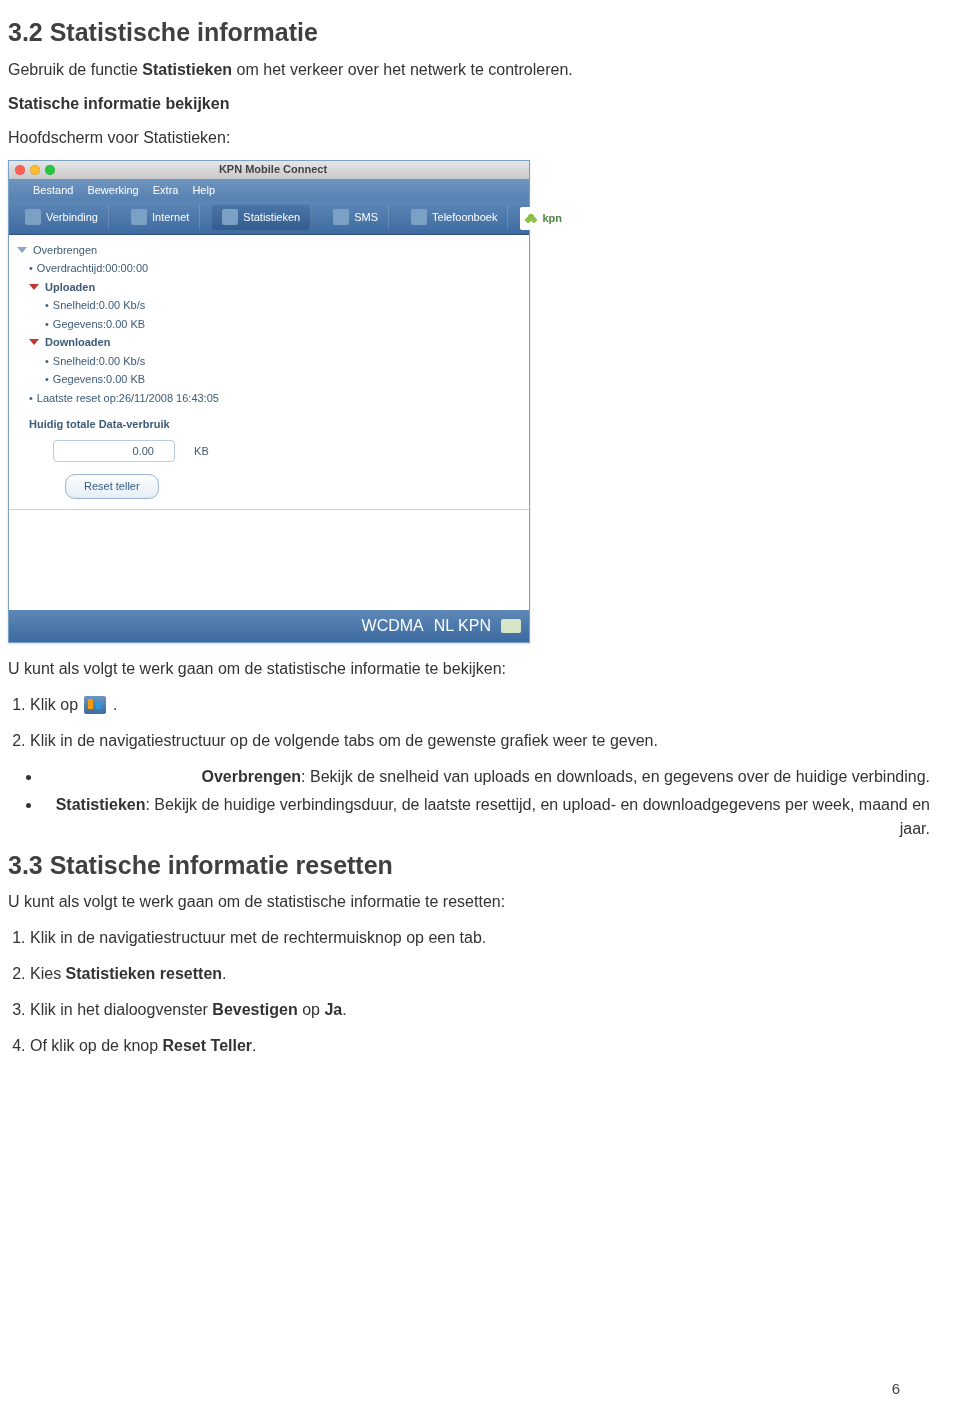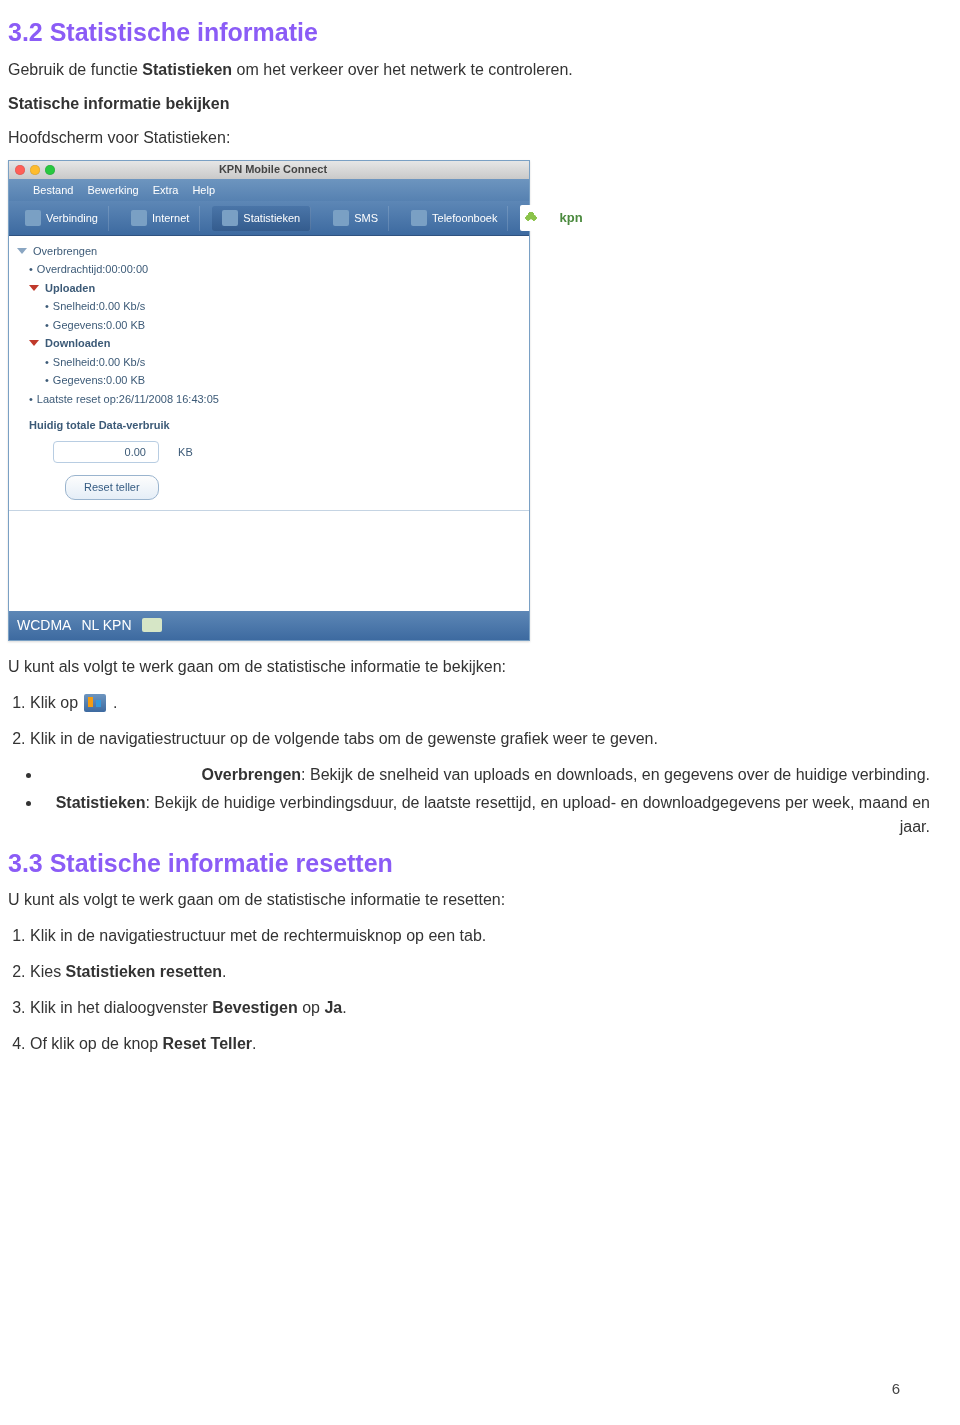--- a/index.html
+++ b/index.html
@@ -6,21 +6,21 @@
     font-family: "Segoe UI", Arial, sans-serif;
     font-size: 16px;
     color: #333;
     margin: 0;
     padding: 8px 30px 30px 8px;
     width: 960px;
     box-sizing: border-box;
     line-height: 1.5;
   }
   h2 {
-    color: #8b5cf6;
+    color: #404040;
     font-size: 25px;
     font-weight: 600;
     margin: 6px 0 6px 0;
   }
   p { margin: 6px 0 10px 0; }
   .bold { font-weight: 700; }
   .screenshot {
     width: 520px;
     border: 1px solid #7aa0c4;
     margin: 8px 0 14px 0;
@@ -54,52 +54,52 @@
   .tab {
     display:flex; align-items:center; gap:5px;
     color:#fff; font-size:11px; padding:4px 10px;
     border-right:1px solid rgba(255,255,255,.15);
     cursor:pointer;
   }
   .tab.active { background: linear-gradient(#4a75a8,#345c8e); border-radius:3px; }
   .tab-icon { width:16px; height:16px; background:#7aa0c4; border-radius:2px; display:inline-block;}
   .kpn-logo {
     margin-left:auto; background:#fff; color:#4b8a3e; font-weight:700;
-    font-size:13px; padding:3px 10px 3px 39px; border-radius:2px; position:relative;
+    font-size:11px; padding:3px 10px 3px 22px; border-radius:2px; position:relative;
   }
   .kpn-logo::before{content:""; position:absolute; left:4px; top:3px; width:14px;height:14px;
     background: radial-gradient(circle,#8bc34a 30%, transparent 31%),
                 radial-gradient(circle at 30% 70%,#8bc34a 20%, transparent 21%),
                 radial-gradient(circle at 70% 70%,#8bc34a 20%, transparent 21%);}
   .tree {
     background:#fff; padding:6px 8px 10px 8px; font-size:11px; color:#3c5a77;
     border-bottom:1px solid #c5d4e3;
   }
   .tree .row{ display:flex; align-items:center; gap:4px; padding:1px 0;}
   .tree .lvl1{ padding-left:12px;}
   .tree .lvl2{ padding-left:28px;}
   .tri{ width:0;height:0;display:inline-block;margin-right:2px;}
   .tri.open{border-left:5px solid transparent;border-right:5px solid transparent;border-top:6px solid #8aa6c2;}
   .tri.openr{border-left:5px solid transparent;border-right:5px solid transparent;border-top:6px solid #c0392b;}
   .total-row{ font-weight:600; margin-top:8px;}
   .value-box{
     display:inline-block; width:80px; text-align:right; margin:6px 6px 0 36px;
-    border:1px solid #b8cde2; border-radius:4px; padding:2px 12px; background:#fff;
+    border:1px solid #b8cde2; border-radius:4px; padding:2px 20px; background:#fff;
   }
   .unit{ margin-left:10px;}
   .reset-btn{
     display:inline-block; margin:12px 0 0 48px; padding:3px 18px;
     border:1px solid #9ab4ce; border-radius:10px;
     background:linear-gradient(#fdfdfd,#e5eef7); font-size:11px; color:#355b82;
     cursor:pointer;
   }
   .screenshot-blank{ height:100px; background:#fff;}
   .statusbar{
-    background:linear-gradient(#5d87b6,#3d6aa0); color:#fff; font-size:14px;
-    padding:4px 8px; display:flex; gap:10px; align-items:center;
+    background:linear-gradient(#5d87b6,#3d6aa0); color:#fff; font-size:16px;
+    padding:4px 8px; display:flex; gap:10px; align-items:center;justify-content:flex-end;
   }
   .statusbar .badge{ width:20px;height:14px;background:#d6e6c6;border-radius:2px;display:inline-block;}
   ol { margin:8px 0 8px 0; padding-left:22px; }
   ol li { margin:12px 0; }
   ul.bullets { list-style-type: disc; margin:6px 0 6px 0; padding-left:34px;}
   ul.bullets li{ margin:4px 0;text-align:right;}
   .inline-icon {
     display:inline-block; width:22px; height:18px; vertical-align:-4px;
     background:linear-gradient(#6d95bf,#3d6aa0); border-radius:2px; position:relative;
     margin:0 2px;

